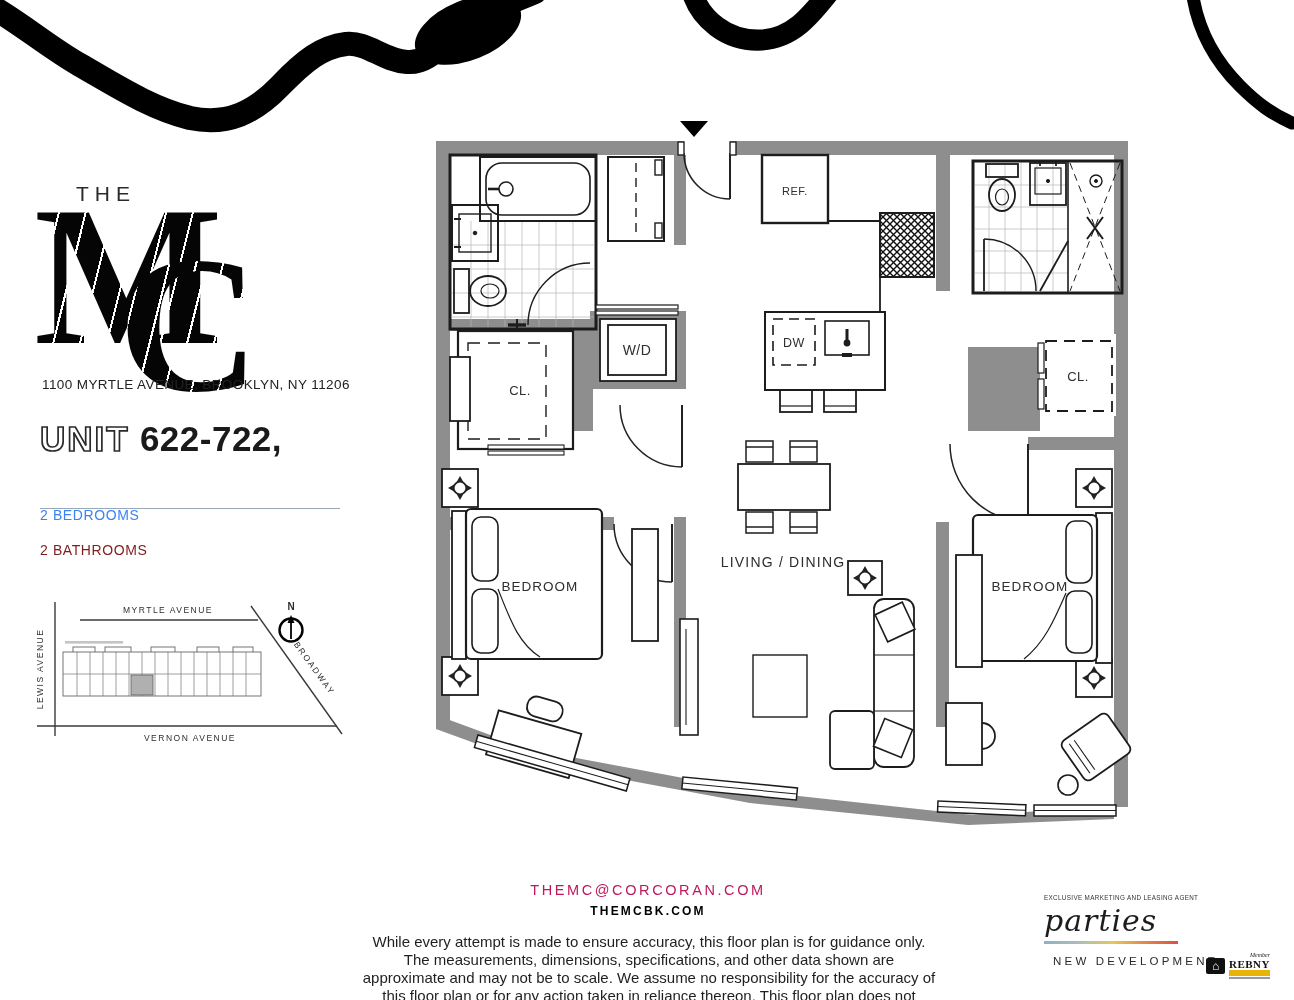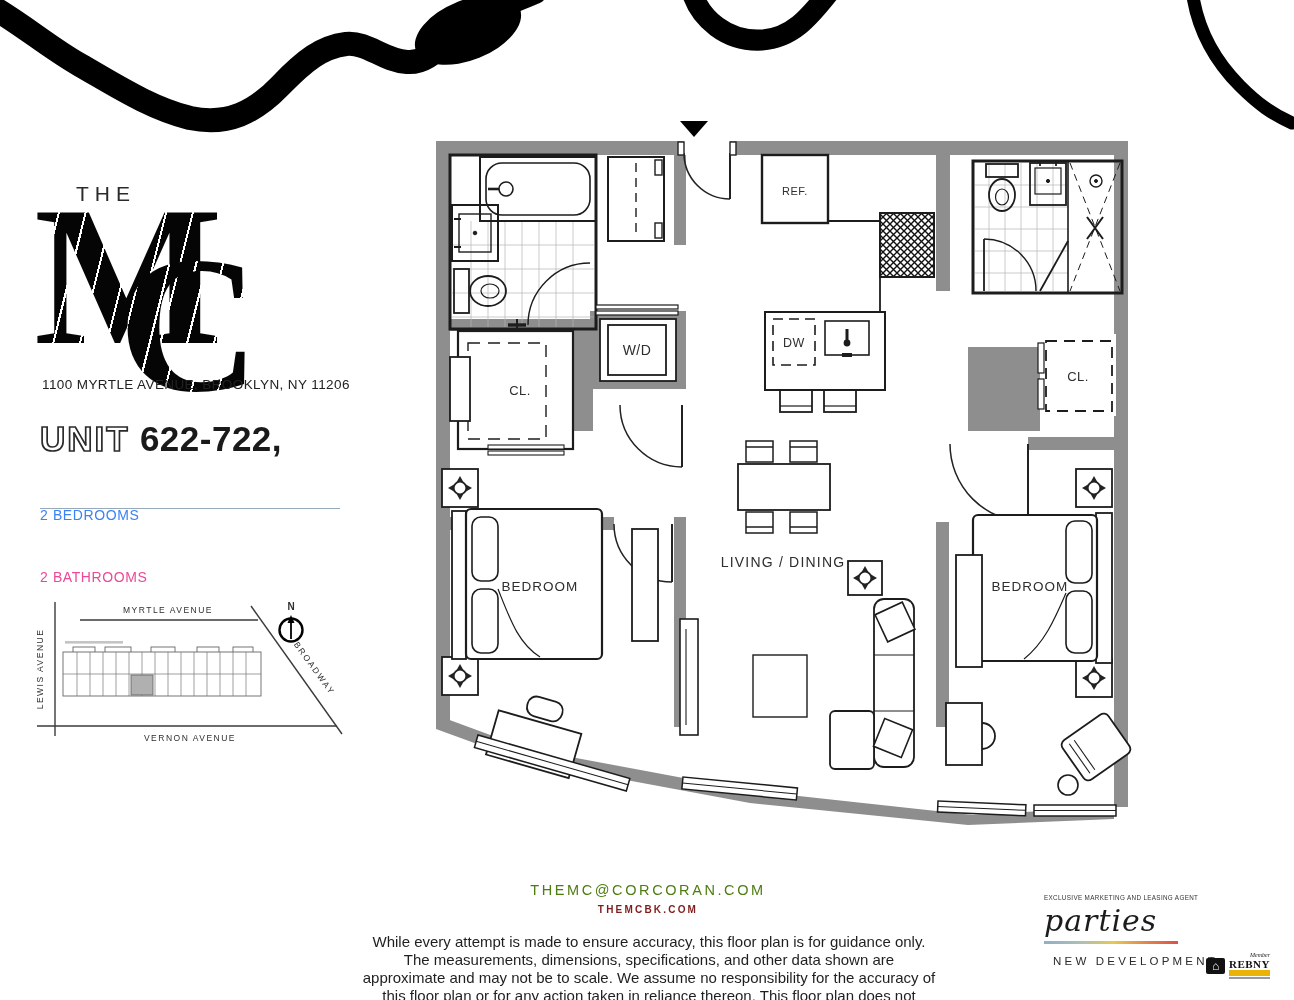--- a/index.html
+++ b/index.html
@@ -19,29 +19,29 @@
   }
   #letter-m{left:34px;top:176px;font-size:200px;}
   #letter-c{left:118px;top:226px;font-size:196px;}
 
   #address{left:42px;top:377px;font-size:13.5px;letter-spacing:0.4px;color:#222;}
 
   #unit-heading{left:40px;top:418px;font-size:35px;font-weight:bold;line-height:1.22;color:#1a1a1a;letter-spacing:0.5px;}
   #unit-outline{color:#fff;-webkit-text-stroke:1.7px #2a2a2a;letter-spacing:2px;}
   #divider{left:40px;top:508px;width:300px;height:1px;background:#97a9b6;}
   #bedrooms{left:40px;top:507px;font-size:14px;letter-spacing:0.6px;color:#3b82f6;}
-  #bathrooms{left:40px;top:542px;font-size:14px;letter-spacing:0.6px;color:#ec4899;margin-top:27px;}
+  #bathrooms{left:40px;top:542px;font-size:14px;letter-spacing:0.6px;color:#7f1d1d;}
 
   #site-map{left:25px;top:596px;}
   #floorplan{left:428px;top:118px;}
 
   
   #footer-contact{left:348px;top:882px;width:600px;text-align:center;}
-  #email{font-size:14.5px;letter-spacing:2.6px;color:#4d7c0f;text-decoration:none;display:block;}
-  #website{font-size:10px;font-weight:bold;letter-spacing:2.2px;color:#7f1d1d;text-decoration:none;display:block;margin-top:6px;}
+  #email{font-size:14.5px;letter-spacing:2.6px;color:#be185d;text-decoration:none;display:block;}
+  #website{font-size:12px;font-weight:bold;letter-spacing:2.2px;color:#000000;text-decoration:none;display:block;margin-top:6px;}
   #disclaimer{left:361px;top:933px;width:576px;font-size:15px;line-height:1.2;text-align:center;color:#1f1f1f;}
 
   #agent-block{left:1044px;top:894px;width:140px;}
   #agent-tagline{font-size:6.3px;letter-spacing:0.35px;color:#333;white-space:nowrap;}
   #agent-brand{font-family:"DejaVu Serif",serif;font-style:italic;font-size:30px;color:#1c1c1c;letter-spacing:1px;margin-top:2px;}
   #agent-bar{width:134px;height:3px;margin-top:3px;background:linear-gradient(90deg,#8fb0c9 0%,#aebfb4 28%,#e6c94e 52%,#e2854b 76%,#df4f45 100%);}
   #agent-division{font-size:11.5px;letter-spacing:3.2px;color:#2a2a2a;margin-top:11px;white-space:nowrap;padding-left:9px;}
 
   #rebny{left:1206px;top:952px;display:flex;align-items:center;gap:4px;}
   #rebny-house{width:19px;height:16px;background:#111;border-radius:2px;color:#fff;font-size:12px;

